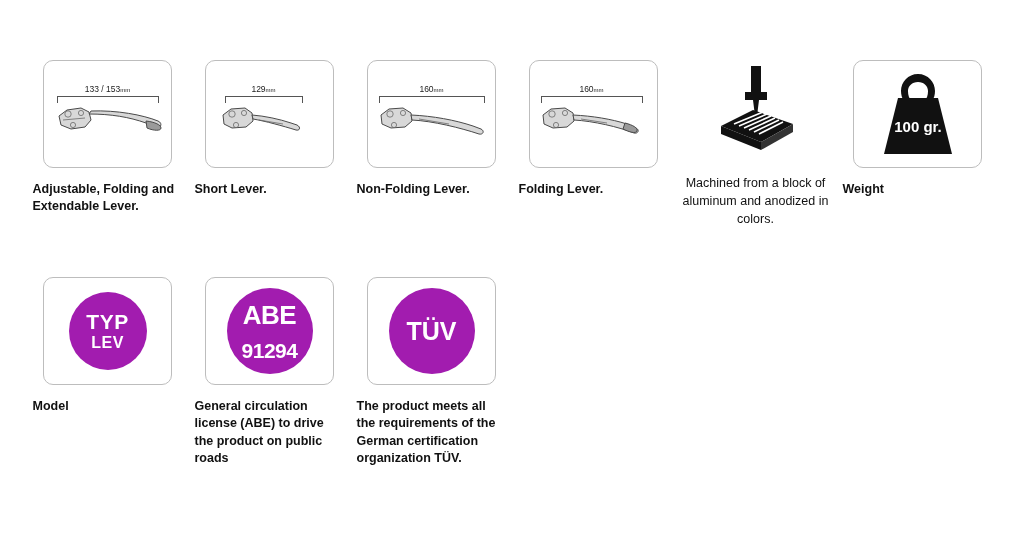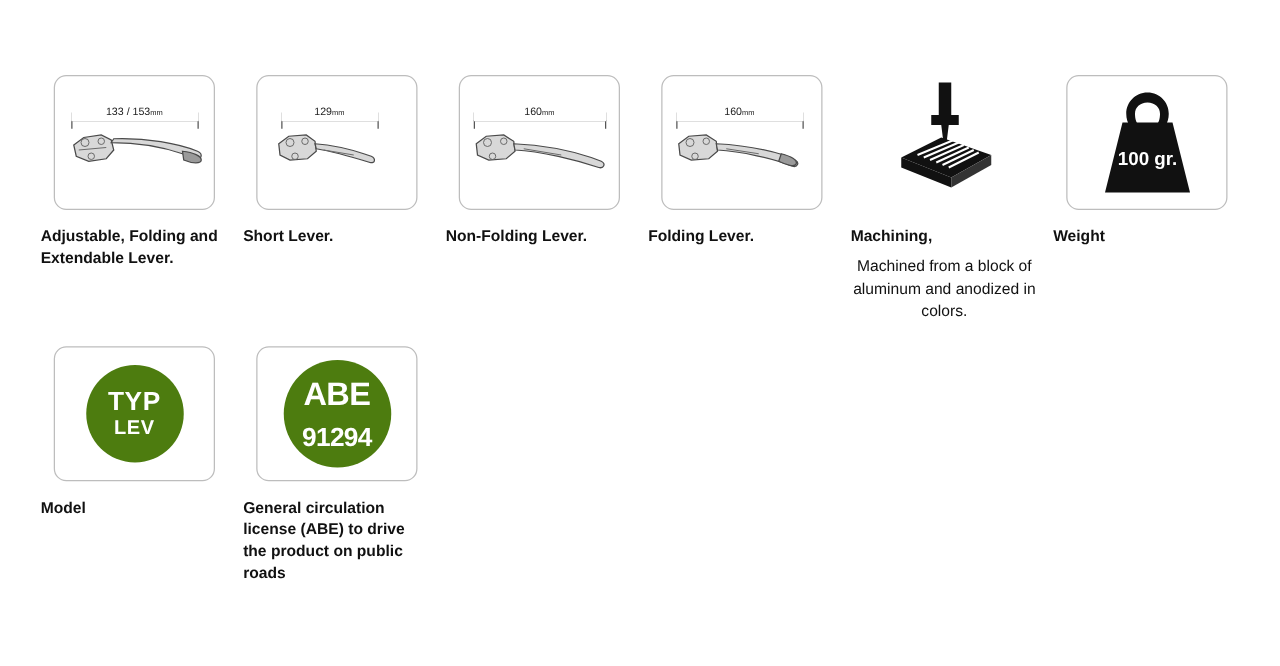--- a/index.html
+++ b/index.html
@@ -133,21 +133,21 @@
   .mach-svg { display: block; }
 
   
   .weight-svg { display: block; }
 
   
   .badge-circle {
     width: 78px;
     height: 78px;
     border-radius: 50%;
-    background: #4d7c0f;
+    background: #a21caf;
     color: #ffffff;
     display: flex;
     flex-direction: column;
     align-items: center;
     justify-content: center;
     line-height: 1;
   }
   .badge-circle.big {
     width: 86px;
     height: 86px;
@@ -307,21 +307,20 @@
             <path d="M38 62 L66 50"></path>
             <path d="M43 64 L70 52"></path>
             <path d="M48 66 L74 54"></path>
             <path d="M53 68 L78 56"></path>
             <path d="M58 70 L82 58"></path>
           </g>
           <path d="M20 62 L20 70 L60 86 L60 78 Z" fill="#111"></path>
           <path d="M60 78 L60 86 L92 68 L92 60 Z" fill="#333"></path>
         </svg>
       </div>
-      <div class="caption">Machining,</div>
       <div class="subcaption">Machined from a block of aluminum and anodized in colors.</div>
     </div>
 
     <div class="cell last">
       <div class="tile">
         <svg class="weight-svg" width="100" height="92" viewBox="0 0 100 92">
           <path d="M50 6 C40 6 33 14 33 23 C33 27 34 30 36 33 L44 33 C41 31 40 27 40 23 C40 18 44 14 50 14 C56 14 60 18 60 23 C60 27 59 31 56 33 L64 33 C66 30 67 27 67 23 C67 14 60 6 50 6 Z" fill="#111"></path>
           <path d="M30 30 L70 30 L84 86 L16 86 Z" fill="#111"></path>
           <text x="50" y="64" font-family="Liberation Sans, sans-serif" font-size="15" font-weight="bold" fill="#ffffff" text-anchor="middle">100 gr.</text>
         </svg>
@@ -346,16 +345,24 @@
     <div class="cell">
       <div class="tile">
         <div class="badge-circle big">
           <div class="abe">ABE</div>
           <div class="abenum">91294</div>
         </div>
       </div>
       <div class="caption">General circulation license (ABE) to drive the product on public roads</div>
     </div>
 
+    <div class="cell">
+      <div class="tile">
+        <div class="badge-circle big">
+          <div class="tuv">TÜV</div>
+        </div>
+      </div>
+      <div class="caption">The product meets all the requirements of the German certification organization TÜV.</div>
+    </div>
 
   </div>
 
 </div>
 
 </body></html>

